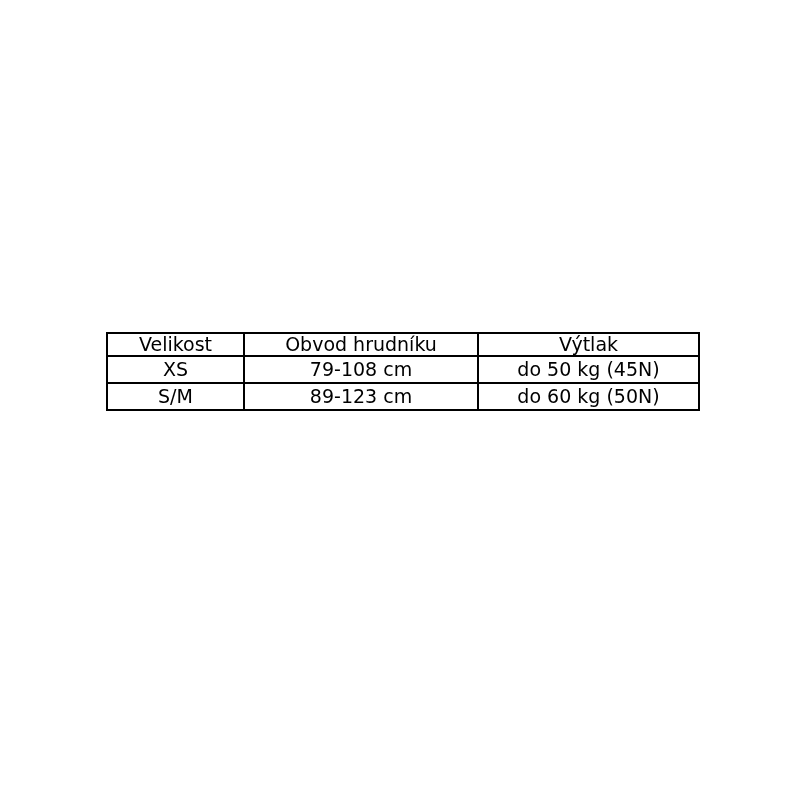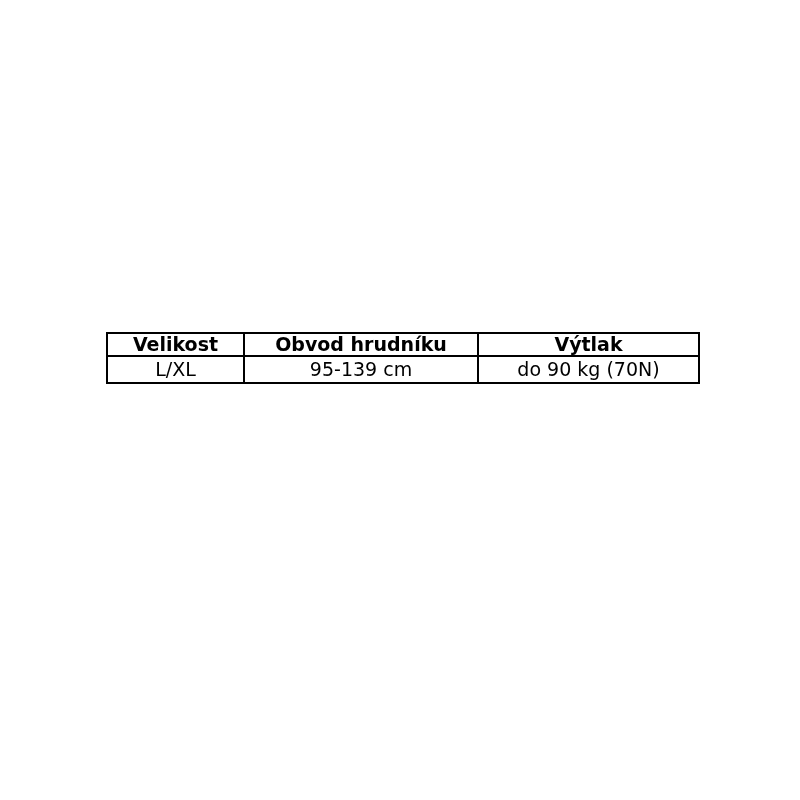--- a/index.html
+++ b/index.html
@@ -28,21 +28,21 @@
   table.size-chart td {
     border: 2px solid #000000;
     text-align: center;
     vertical-align: middle;
     padding: 0;
     white-space: nowrap;
     overflow: hidden;
   }
   table.size-chart th {
     font-size: 19px;
-    font-weight: bold;
+    font-weight: normal;
     height: 21px;
     line-height: 21px;
   }
   table.size-chart td {
     font-size: 19px;
     font-weight: normal;
     height: 25px;
     line-height: 25px;
   }
 </style>
@@ -58,19 +58,24 @@
     </colgroup>
     <thead>
       <tr>
         <th>Velikost</th>
         <th>Obvod hrudníku</th>
         <th>Výtlak</th>
       </tr>
     </thead>
     <tbody>
       <tr>
-        <td>L/XL</td>
-        <td>95-139 cm</td>
-        <td>do 90 kg (70N)</td>
+        <td>XS</td>
+        <td>79-108 cm</td>
+        <td>do 50 kg (45N)</td>
+      </tr>
+      <tr>
+        <td>S/M</td>
+        <td>89-123 cm</td>
+        <td>do 60 kg (50N)</td>
       </tr>
     </tbody>
   </table>
 </div>
 
 </body></html>

